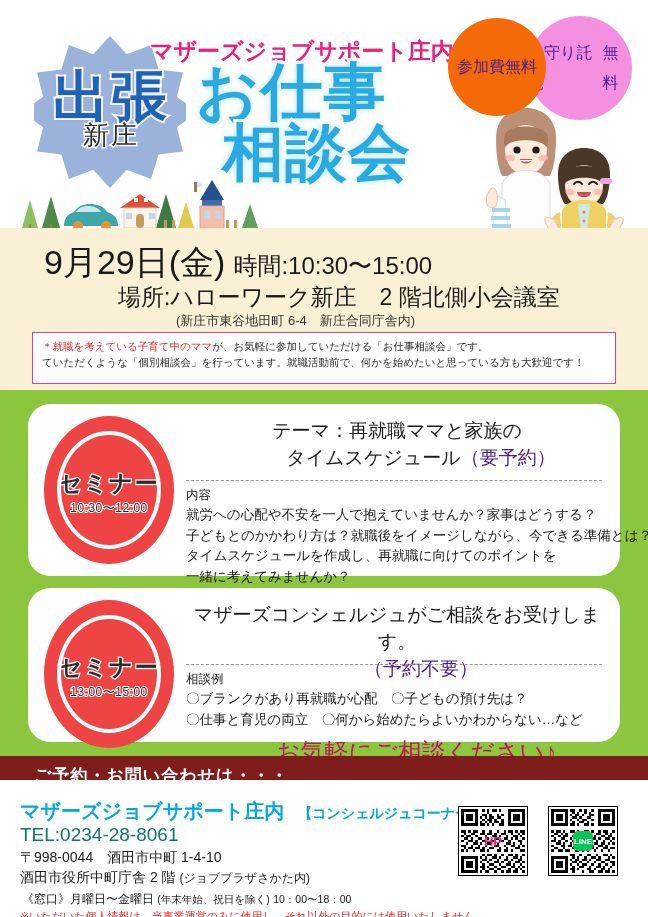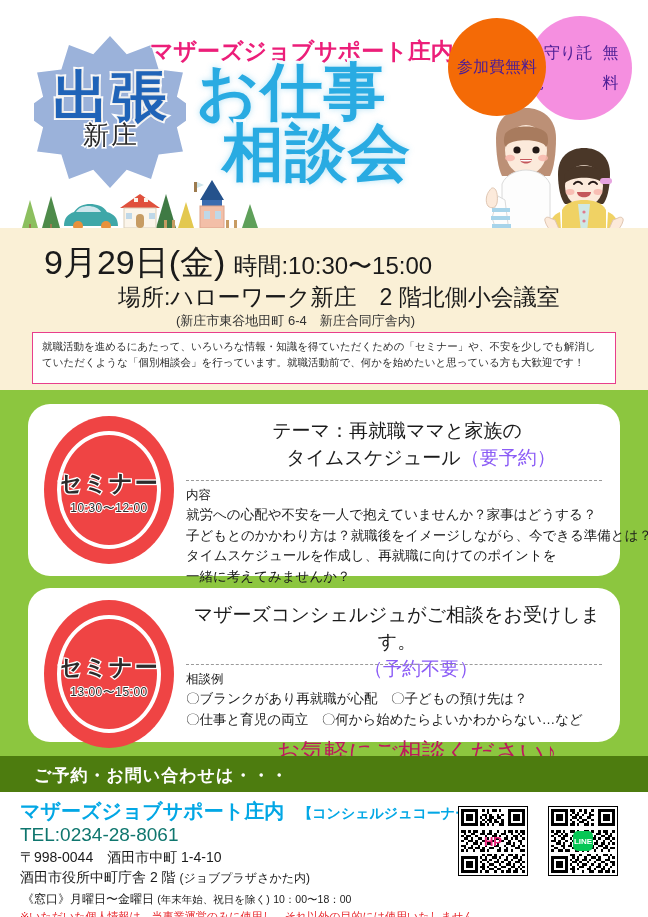--- a/index.html
+++ b/index.html
@@ -159,21 +159,21 @@
     -webkit-text-stroke: 2px #ffffff;
     paint-order: stroke fill;
   }
 
   .card-head {
     position: absolute; left: 158px; top: 14px; right: 18px;
     font-size: 19px; color: #1A1A1A; line-height: 1.42;
   }
   .card-head .l2 { display: block; text-align: center; padding-left: 54px; }
   .card-head .l1 { display: block; text-align: center; padding-left: 6px; }
-  .req { color: #8b5cf6; }
+  .req { color: #4c1d95; }
 
   .divider {
     position: absolute; left: 158px; right: 18px;
     border-top: 1px dashed #9A9A9A;
   }
   .card-seminar .divider { top: 76px; }
   .card-kobetsu .divider { top: 76px; }
 
   .card-body {
     position: absolute; left: 158px; right: 14px;
@@ -184,22 +184,22 @@
   .card-kobetsu .card-body { top: 82px; }
   .body-label { font-size: 12.5px; }
   .kobetsu-cta {
     display: block; text-align: center; padding-left: 40px;
     color: #be185d; font-size: 24px; margin-top: 4px;
   }
 
   
   .footer-bar {
     position: absolute; left: 0; top: 756px;
-    width: 648px; height: 36px;
-    background: #4d7c0f;
+    width: 648px; height: 24px;
+    background: #7f1d1d;
   }
   .footer-bar span {
     position: absolute; left: 34px; top: 8px;
     font-size: 17px; font-weight: bold; color: #ffffff; letter-spacing: 1px;
   }
   .footer {
     position: absolute; left: 0; top: 792px;
     width: 648px; height: 125px; background: #ffffff;
   }
   .f-org {
@@ -347,21 +347,21 @@
   </div>
 
   <div class="date-band">
     <div class="date-line">
       <span>9月29日(金)</span><span class="time">時間:10:30〜15:00</span>
     </div>
     <div class="place-line">場所:ハローワーク新庄　2 階北側小会議室</div>
     <div class="addr-line">(新庄市東谷地田町 6-4　新庄合同庁舎内)</div>
 
     <div class="notice-box">
-      <p>就職活動を進めるにあたって、いろいろな情報・知識を得ていただくための「セミナー」や、不安を少しでも解消し</p>
+      <p><span class="hl">＊就職を考えている子育て中のママ</span><span>が、お気軽に参加していただける「お仕事相談会」です。</span></p>
       <p>ていただくような「個別相談会」を行っています。就職活動前で、何かを始めたいと思っている方も大歓迎です！</p>
     </div>
   </div>
 
   <div class="green">
 
     <div class="card card-seminar">
       <div class="oval">
         <div class="oval-label">セミナー</div>
         <div class="oval-time">10:30〜12:00</div>

